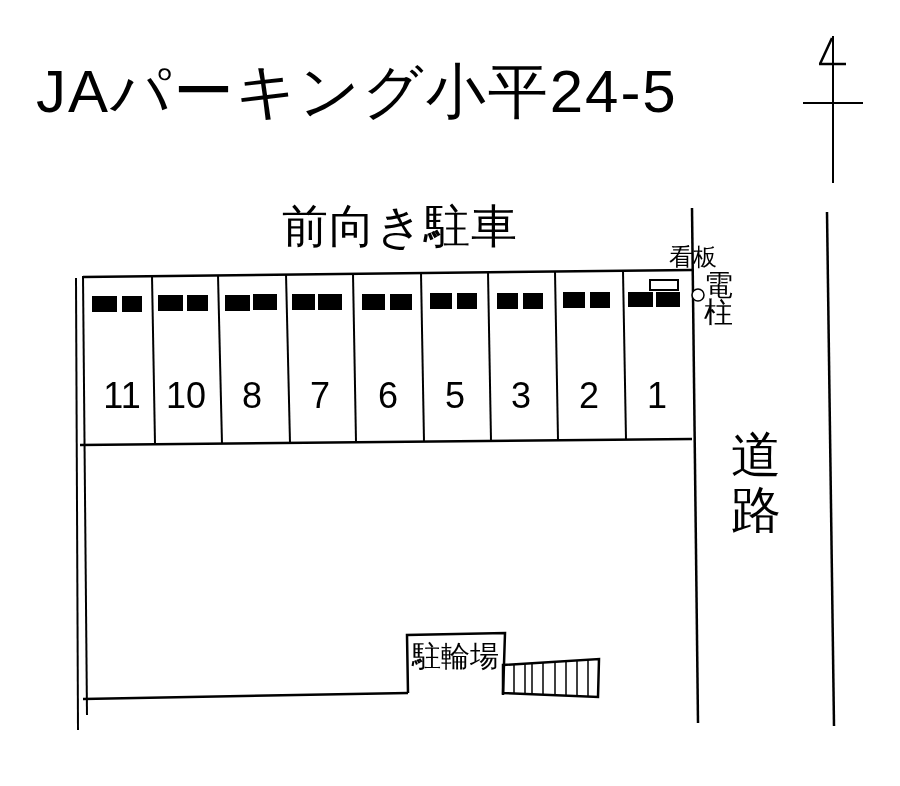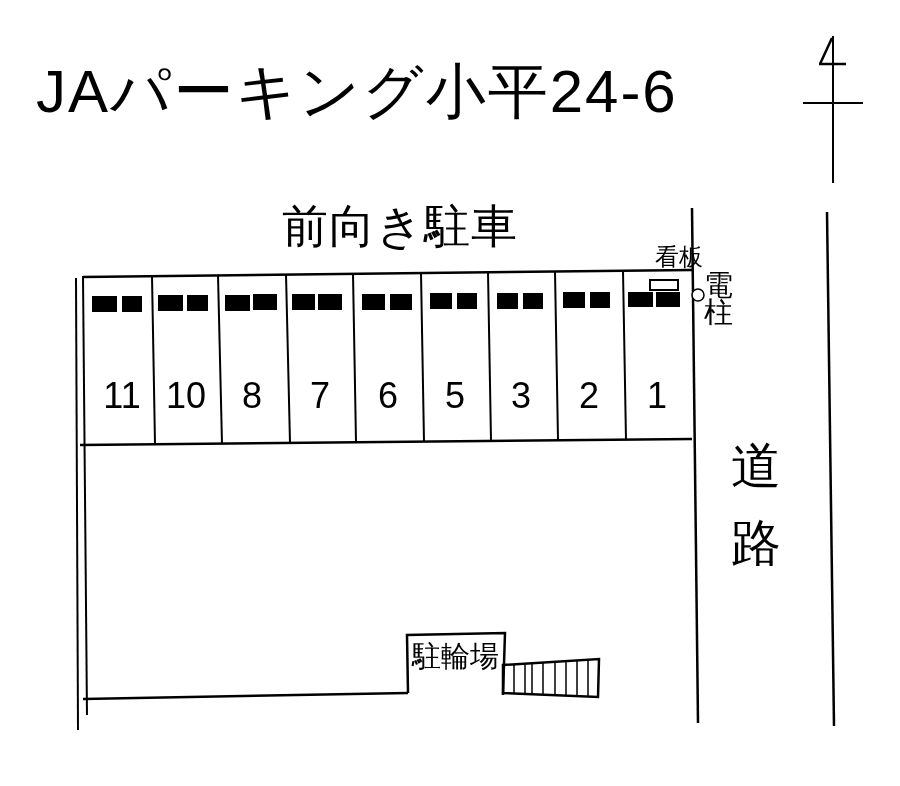--- a/index.html
+++ b/index.html
@@ -15,30 +15,30 @@
   .txt{position:absolute;white-space:pre;line-height:1;}
   .title{
     left:36px;top:62px;
     font-size:60px;letter-spacing:2px;font-weight:500;
   }
   .front-label{
     left:400px;top:203px;
     font-size:46px;letter-spacing:1px;
     transform:translateX(-50%);
   }
-  .kanban-label{left:655px;top:245px;font-size:24px;}
+  .kanban-label{left:669px;top:245px;font-size:24px;}
   .denchu-label{
     left:704px;top:272px;
     font-size:29px;width:26px;
     line-height:27px;word-break:break-all;white-space:normal;
   }
   .road-label{
     left:730px;top:428px;
     font-size:50px;width:52px;
-    line-height:77px;word-break:break-all;white-space:normal;
+    line-height:55px;word-break:break-all;white-space:normal;
     text-align:center;
   }
   .bicycle-label{left:412px;top:642px;font-size:29px;}
   .building-label{
     left:402px;top:702px;
     font-size:48px;
     transform:translateX(-50%);
   }
   .stall-num{
     position:absolute;top:372px;
@@ -119,21 +119,21 @@
       <line x1="525" y1="663.6" x2="525" y2="693.9" stroke-width="1.5"></line>
       <line x1="532" y1="663.2" x2="532" y2="694.2" stroke-width="1.5"></line>
       <line x1="543" y1="662.5" x2="543" y2="694.7" stroke-width="1.5"></line>
       <line x1="555" y1="661.8" x2="555" y2="695.2" stroke-width="1.5"></line>
       <line x1="566" y1="661.1" x2="566" y2="695.7" stroke-width="1.5"></line>
       <line x1="577" y1="660.4" x2="577" y2="696.1" stroke-width="1.5"></line>
       <line x1="588" y1="659.7" x2="588" y2="696.6" stroke-width="1.5"></line>
     </g>
   </svg>
 
-  <div class="txt title">JAパーキング小平24-6</div>
+  <div class="txt title">JAパーキング小平24-5</div>
 
   <div class="txt front-label">前向き駐車</div>
 
   <div class="txt kanban-label">看板</div>
 
   <div class="txt denchu-label">電柱</div>
 
   <div class="txt road-label">道路</div>
 
   <div class="txt bicycle-label">駐輪場</div>

